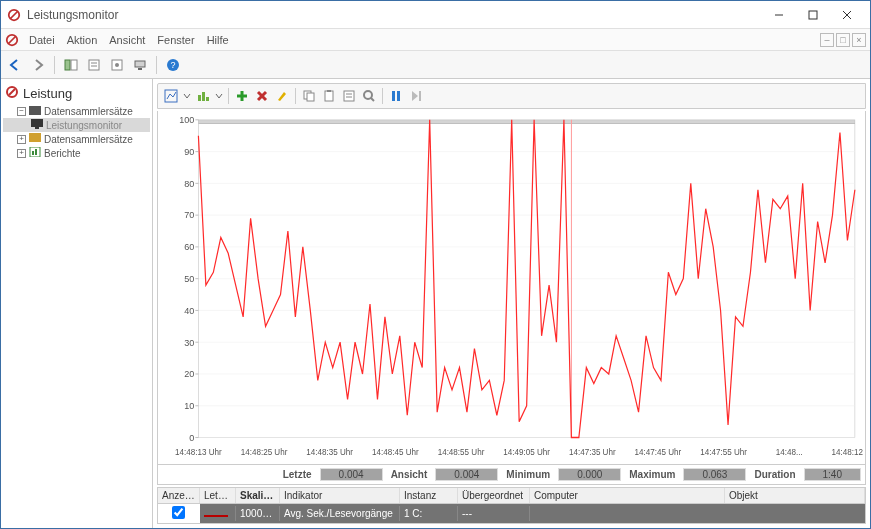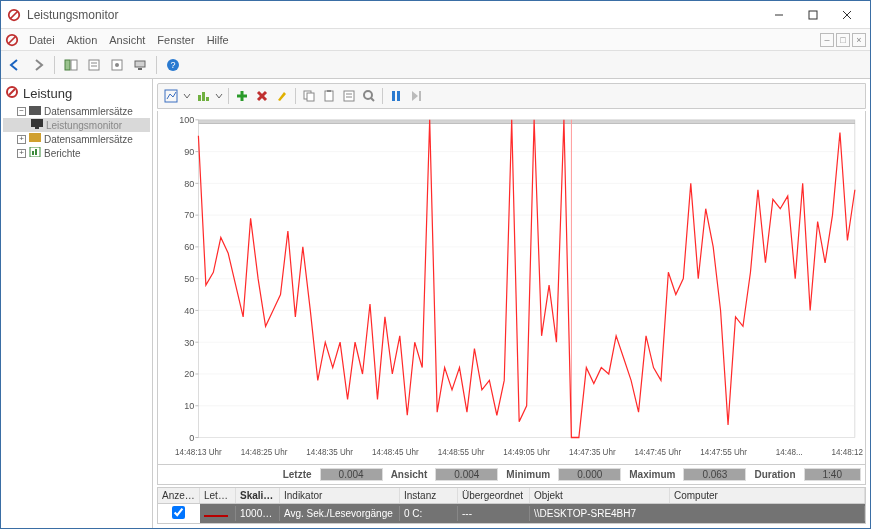--- a/index.html
+++ b/index.html
@@ -352,27 +352,26 @@
     </div>
 
     <div class="countertable">
       <div class="ctheader">
         <div class="ctcell ctcol-show">Anzeigen</div>
         <div class="ctcell ctcol-color">Letzte</div>
         <div class="ctcell ctcol-scale" style="font-weight:bold">Skalieren</div>
         <div class="ctcell ctcol-counter">Indikator</div>
         <div class="ctcell ctcol-instance">Instanz</div>
         <div class="ctcell ctcol-parent">Übergeordnet</div>
+        <div class="ctcell ctcol-computer">Computer</div>
         <div class="ctcell ctcol-object">Objekt</div>
-        <div class="ctcell ctcol-computer">Computer</div>
       </div>
       <div class="ctrow">
         <div class="ctcell ctchk" style="width:42px;background:#fff"><input type="checkbox" checked="" style=""></div>
         <div class="ctcell ctcol-color"><span class="colorline"></span></div>
         <div class="ctcell ctcol-scale">10000.0</div>
         <div class="ctcell ctcol-counter">Avg. Sek./Lesevorgänge</div>
-        <div class="ctcell ctcol-instance">0 C:</div>
+        <div class="ctcell ctcol-instance">1 C:</div>
         <div class="ctcell ctcol-parent">---</div>
-        <div class="ctcell ctcol-computer">\\DESKTOP-SRE4BH7</div>
       </div>
     </div>
   </div>
 </div>
 
 </body></html>

